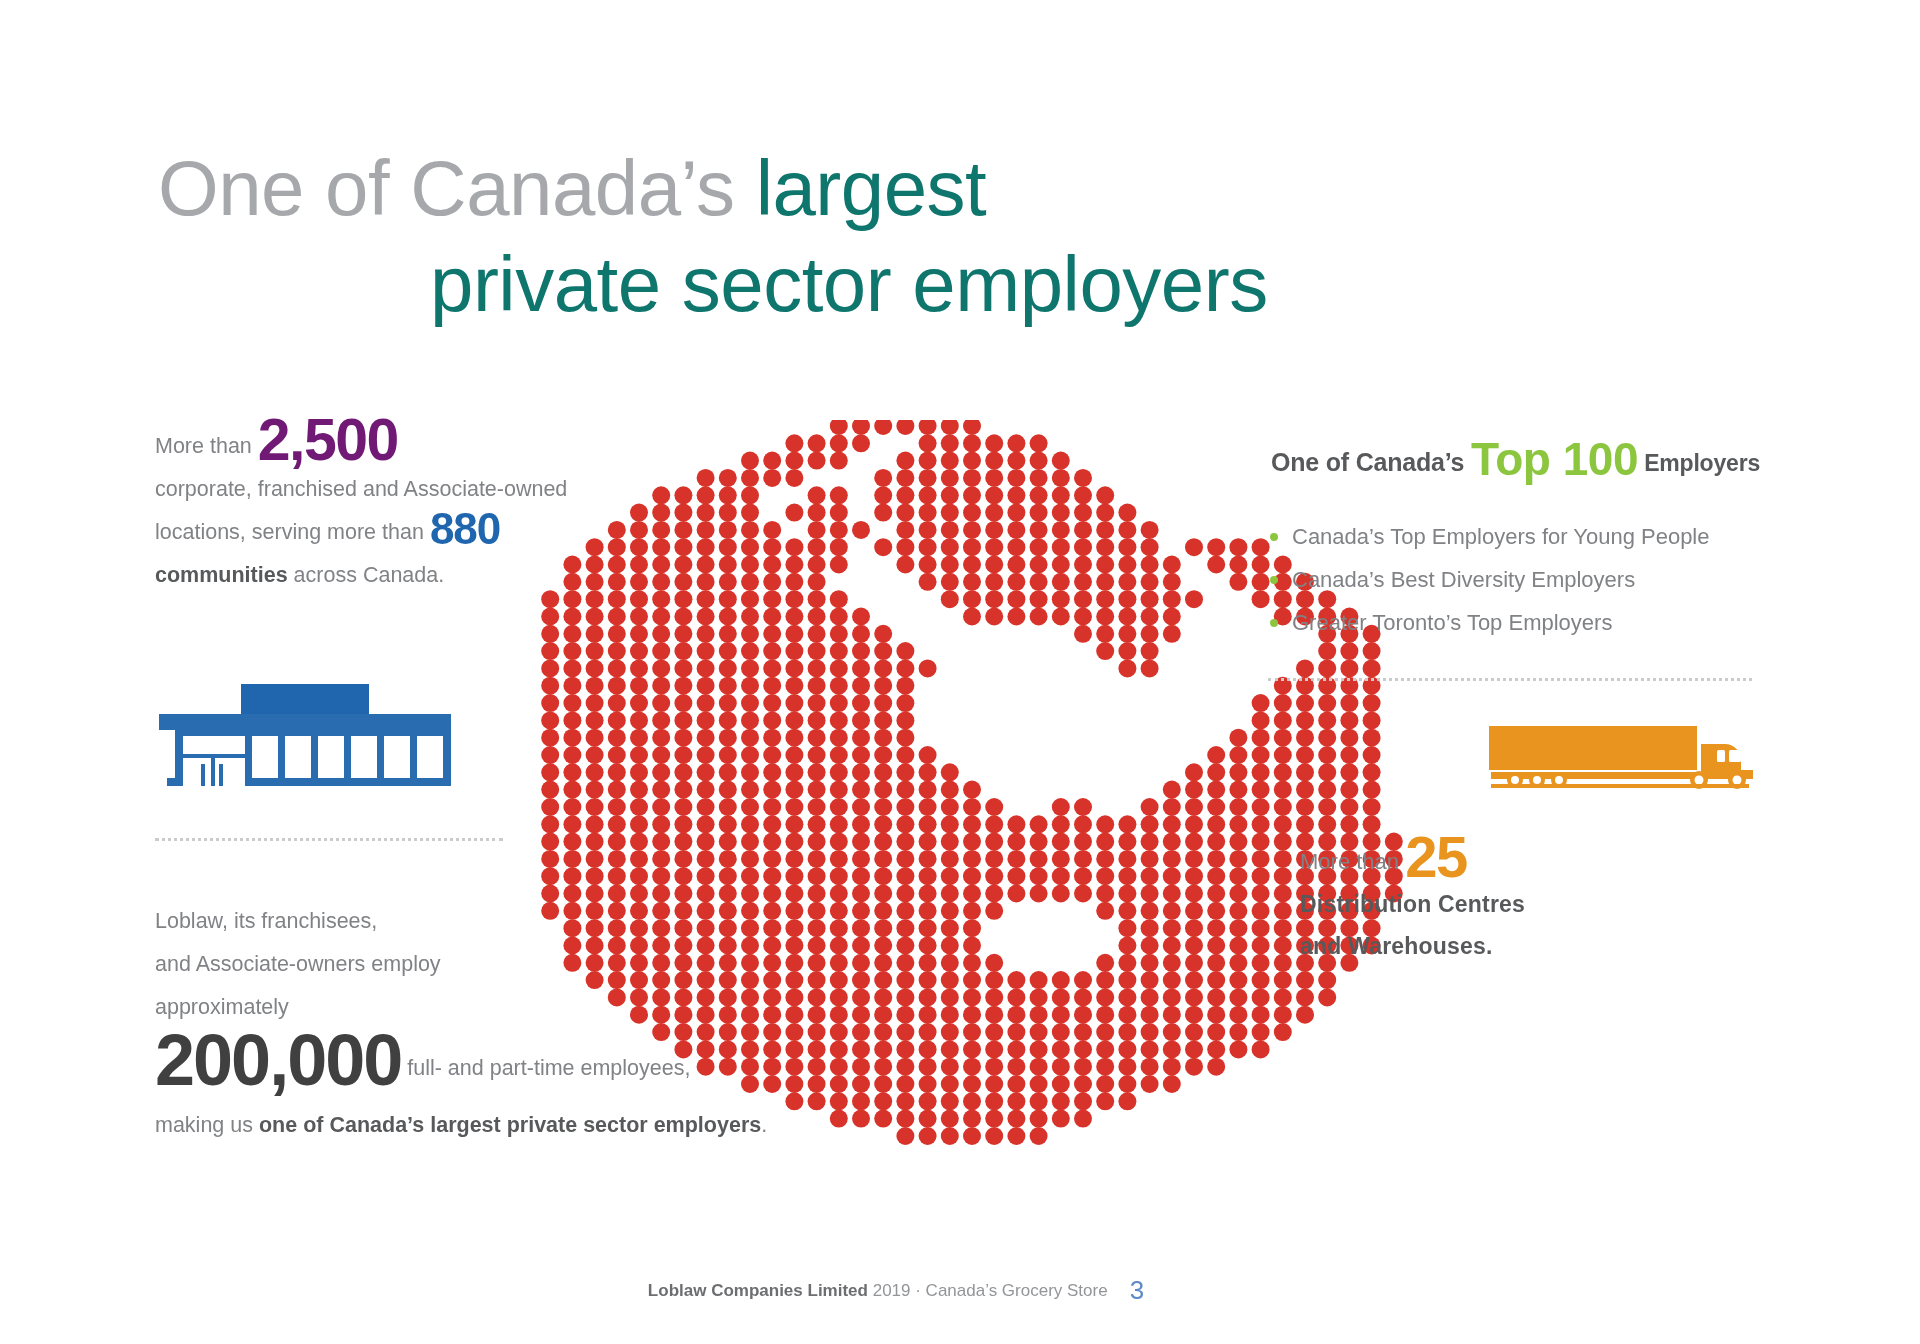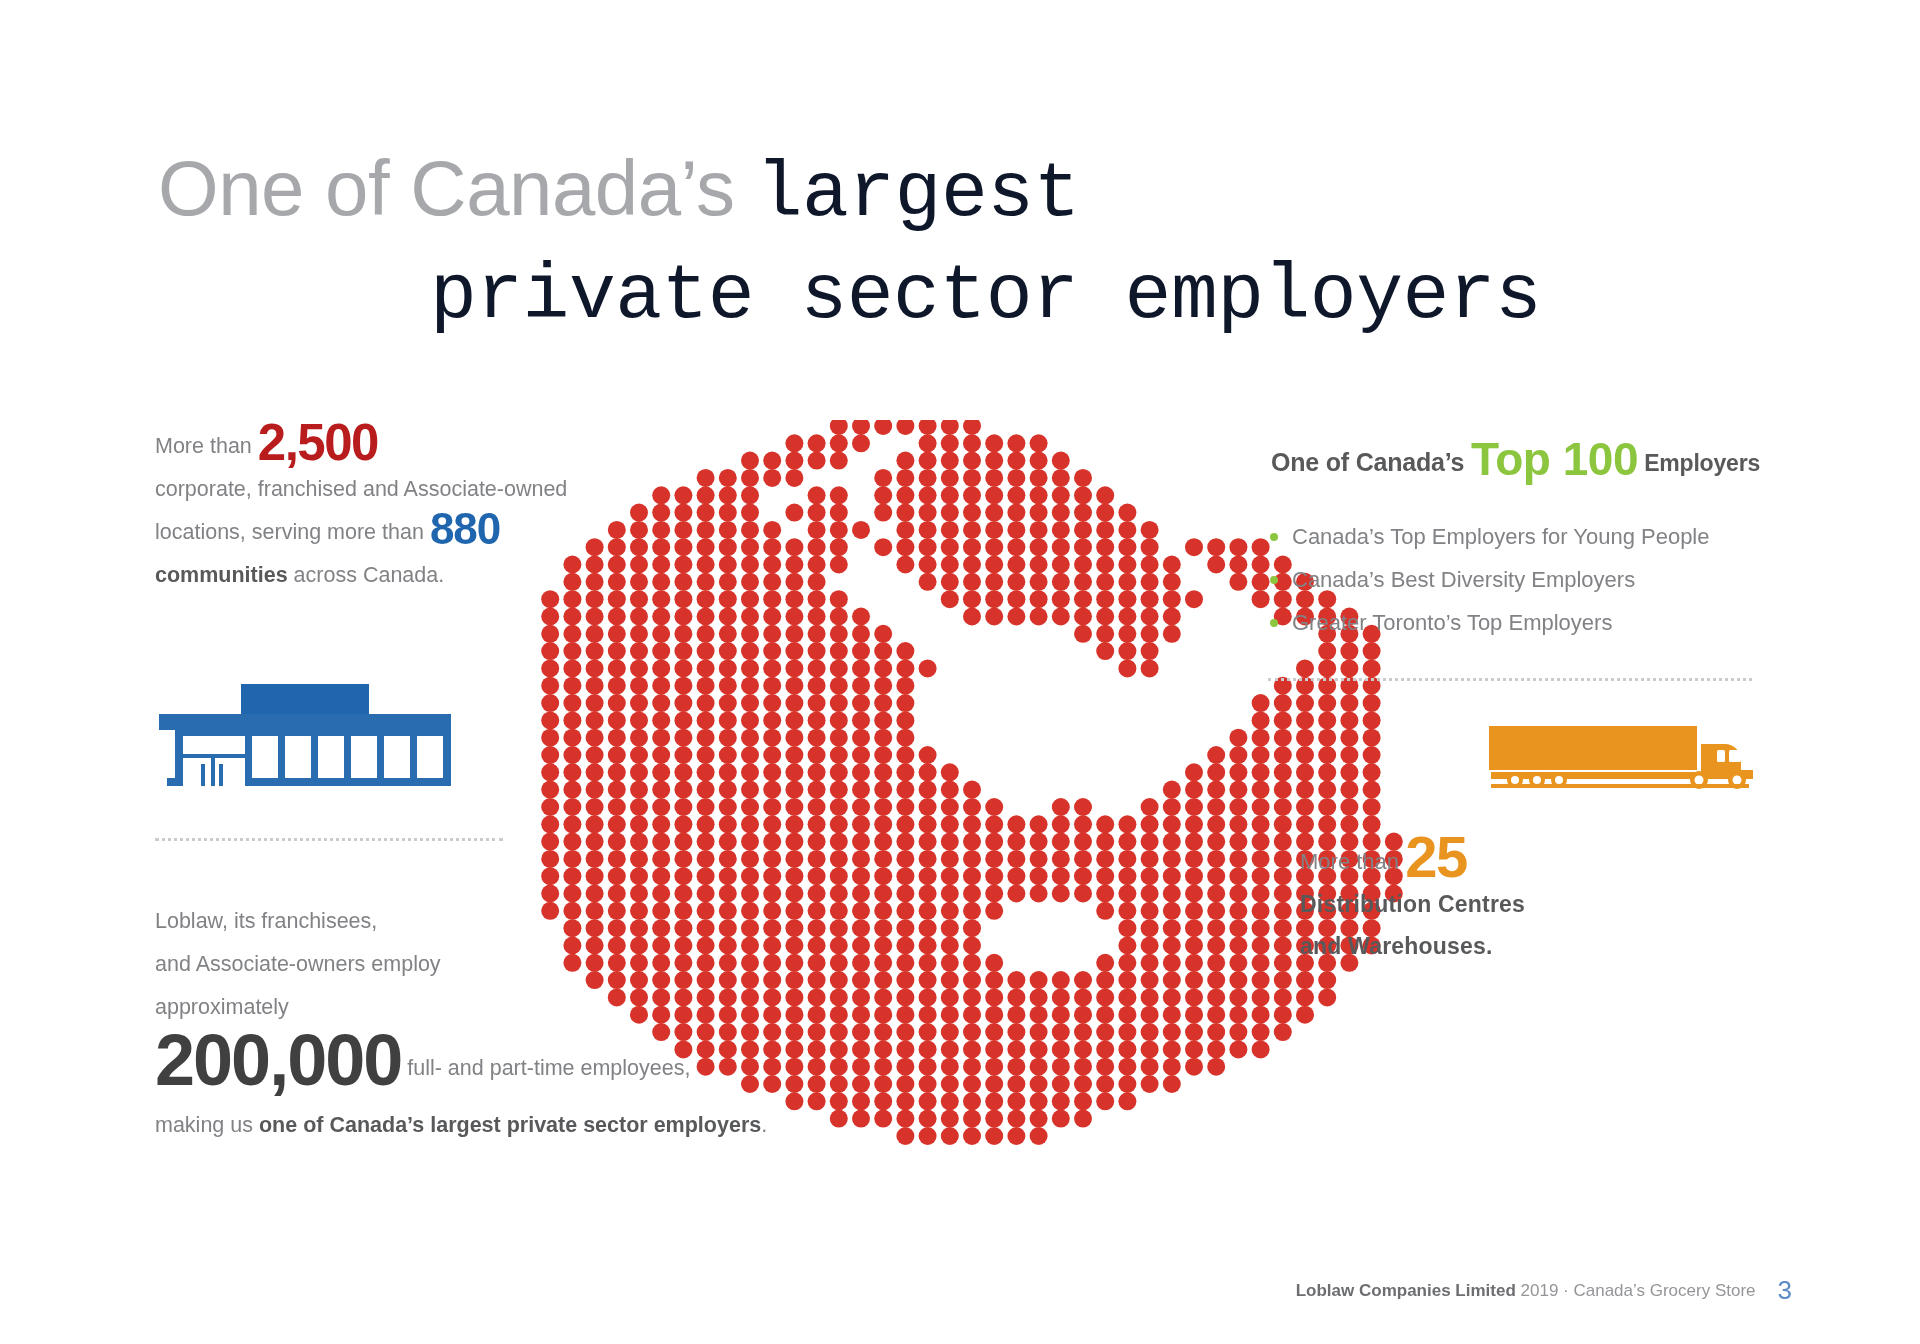--- a/index.html
+++ b/index.html
@@ -32,43 +32,43 @@
   .title-line {
     font-size: 78px;
     line-height: 96px;
     font-weight: 400;
     letter-spacing: -0.5px;
     white-space: nowrap;
   }
   .title-line-1 { text-align: left; padding-left: 8px; }
   .title-line-2 { text-align: left; padding-left: 280px; }
   .t-gray { color: #a6a8ab; }
-  .t-blue { color: #0f172a; font-family: Liberation Mono, monospace; }
+  .t-blue { color: #0f766e; }
 
   
   #left-col {
     position: absolute;
     left: 155px;
     top: 425px;
     width: 520px;
   }
   .body-text {
     color: #808285;
     font-size: 21.5px;
     line-height: 43px;
     font-weight: 400;
   }
   .body-text b {
     color: #58595b;
     font-weight: 700;
   }
   .num-blue {
-    color: #b91c1c;
+    color: #701a75;
     font-weight: 700;
-    font-size: 51px;
+    font-size: 59px;
     line-height: 0;
     letter-spacing: -1.5px;
     vertical-align: -7px;
   }
   .num-blue-sm {
     color: #1f66ae;
     font-weight: 700;
     font-size: 44px;
     line-height: 0;
     letter-spacing: -1px;
@@ -215,21 +215,21 @@
     width: 940px;
     height: 740px;
   }
 
   
   #footer {
     position: absolute;
     left: 0;
     right: 0;
     top: 1275px;
-    text-align: right;
+    text-align: center;
     padding-right: 128px;
     white-space: nowrap;
   }
   .f-bold { color: #6d6e71; font-weight: 700; font-size: 17px; }
   .f-reg  { color: #939598; font-weight: 400; font-size: 17px; }
   .f-page { color: #5b8ac7; font-weight: 400; font-size: 26px; margin-left: 22px; vertical-align: -3px; }
 </style>
 </head>
 <body>
 

